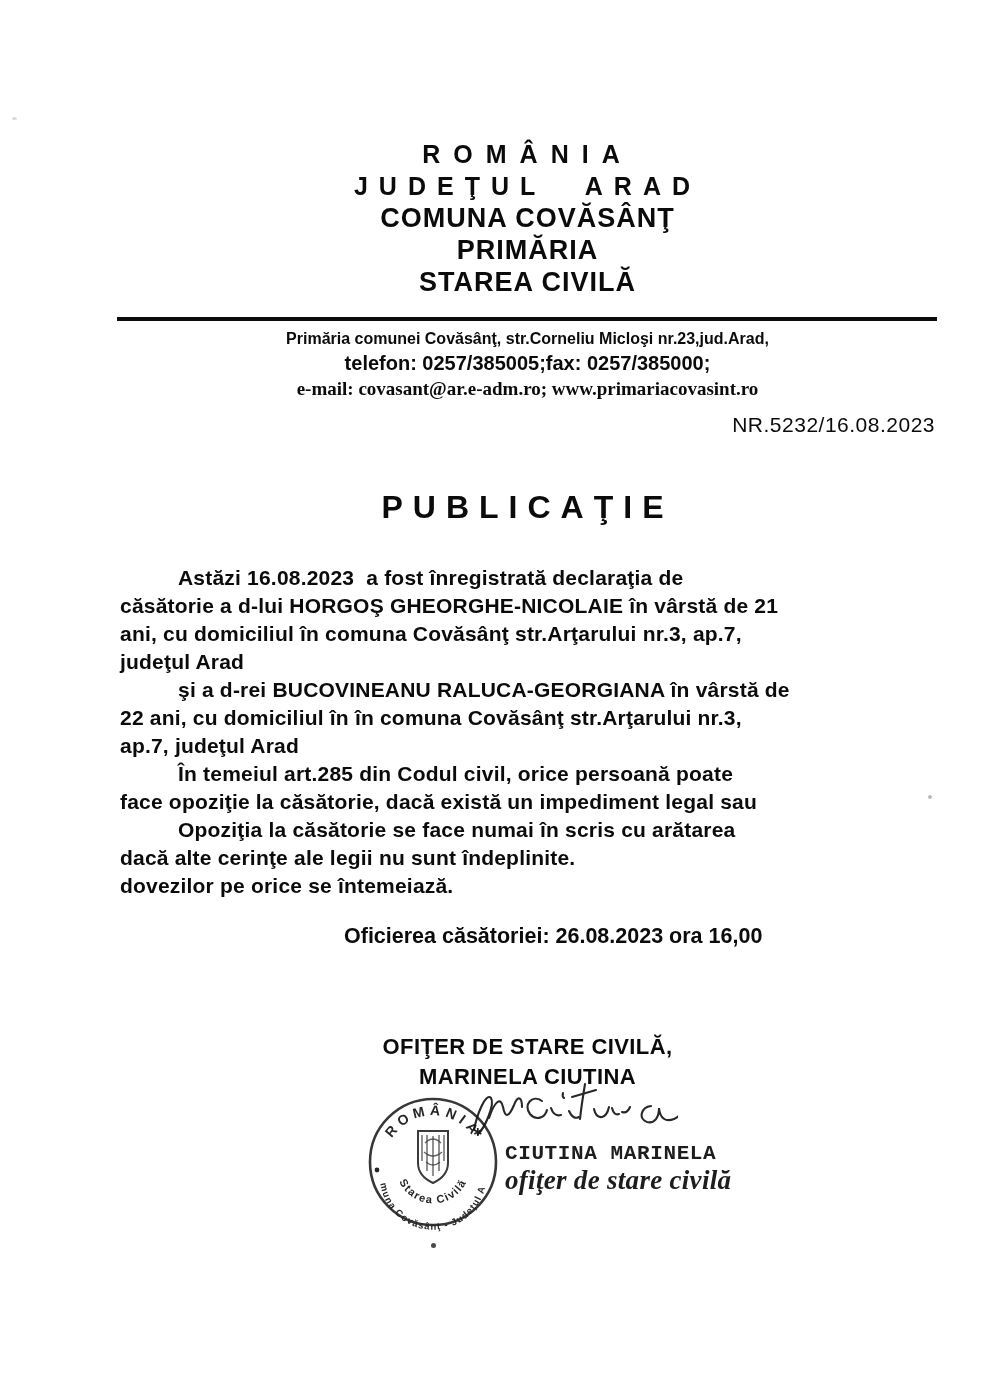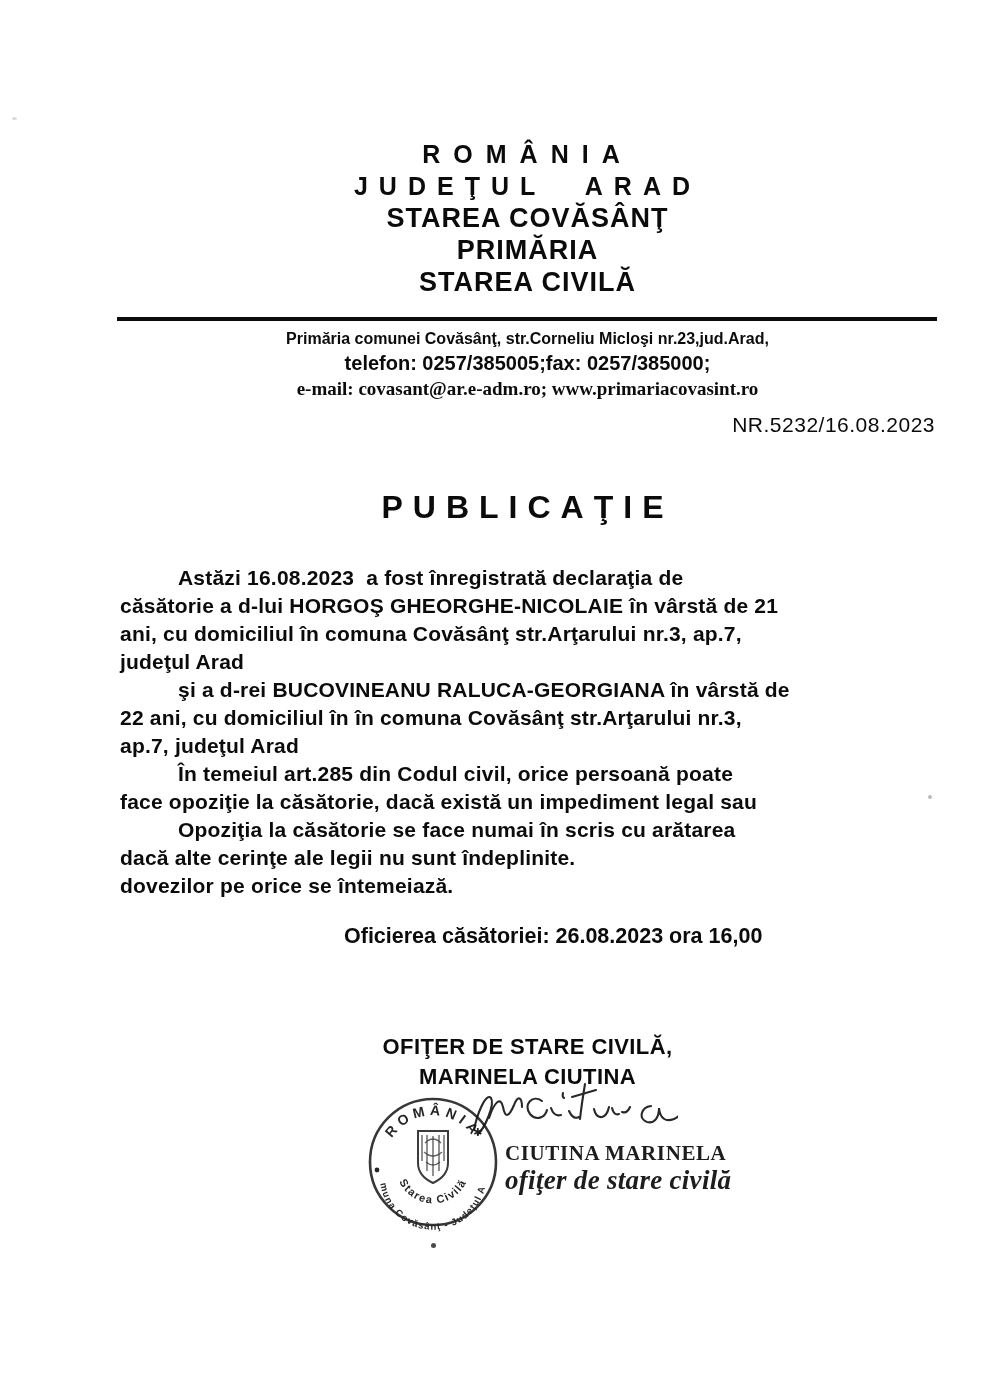--- a/index.html
+++ b/index.html
@@ -43,38 +43,38 @@
   .ceremony{position:absolute;left:344px;top:924px;font-weight:bold;font-size:21.5px;}
 
   .officer{top:1032px;text-align:center;font-weight:bold;}
   .officer .o-role{font-size:22px;line-height:30px;letter-spacing:.4px;}
   .officer .o-name{font-size:22px;line-height:30px;letter-spacing:.4px;}
 
   .stampwrap{position:absolute;left:361px;top:1089px;width:144px;height:146px;}
   .sigwrap{position:absolute;left:468px;top:1078px;width:210px;height:64px;}
 
   .stampcaption{position:absolute;left:505px;top:1140px;font-family:"Liberation Serif","DejaVu Serif",serif;color:#1d1d1d;}
-  .stampcaption .sc-name{font-weight:bold;font-size:21px;letter-spacing:.6px;line-height:27px;}
+  .stampcaption .sc-name{font-weight:bold;font-size:21px;letter-spacing:.6px;line-height:27px;font-family:Liberation Mono, monospace;}
   .stampcaption .sc-role{font-style:italic;font-size:27px;line-height:27px;letter-spacing:.3px;font-weight:bold;}
 
   svg text{font-family:"Liberation Sans","DejaVu Sans",sans-serif;}
 </style>
 </head>
 <body>
 
 <div class="page">
 
   <div class="speck s1"></div>
   <div class="speck s2"></div>
   <div class="speck s3"></div>
 
   <div class="col hdr">
     <div class="h-country">ROMÂNIA</div>
     <div class="h-county">JUDEŢUL ARAD</div>
-    <div class="h-commune">STAREA COVĂSÂNŢ</div>
+    <div class="h-commune">COMUNA COVĂSÂNŢ</div>
     <div class="h-institution">PRIMĂRIA</div>
     <div class="h-department">STAREA CIVILĂ</div>
   </div>
 
   <div class="rule"></div>
 
   <div class="col contact">
     <div class="c1">Primăria comunei Covăsânţ, str.Corneliu Micloşi nr.23,jud.Arad,</div>
     <div class="c2">telefon: 0257/385005;fax: 0257/385000;</div>
     <div class="c3">e-mail: covasant@ar.e-adm.ro; www.primariacovasint.ro</div>

